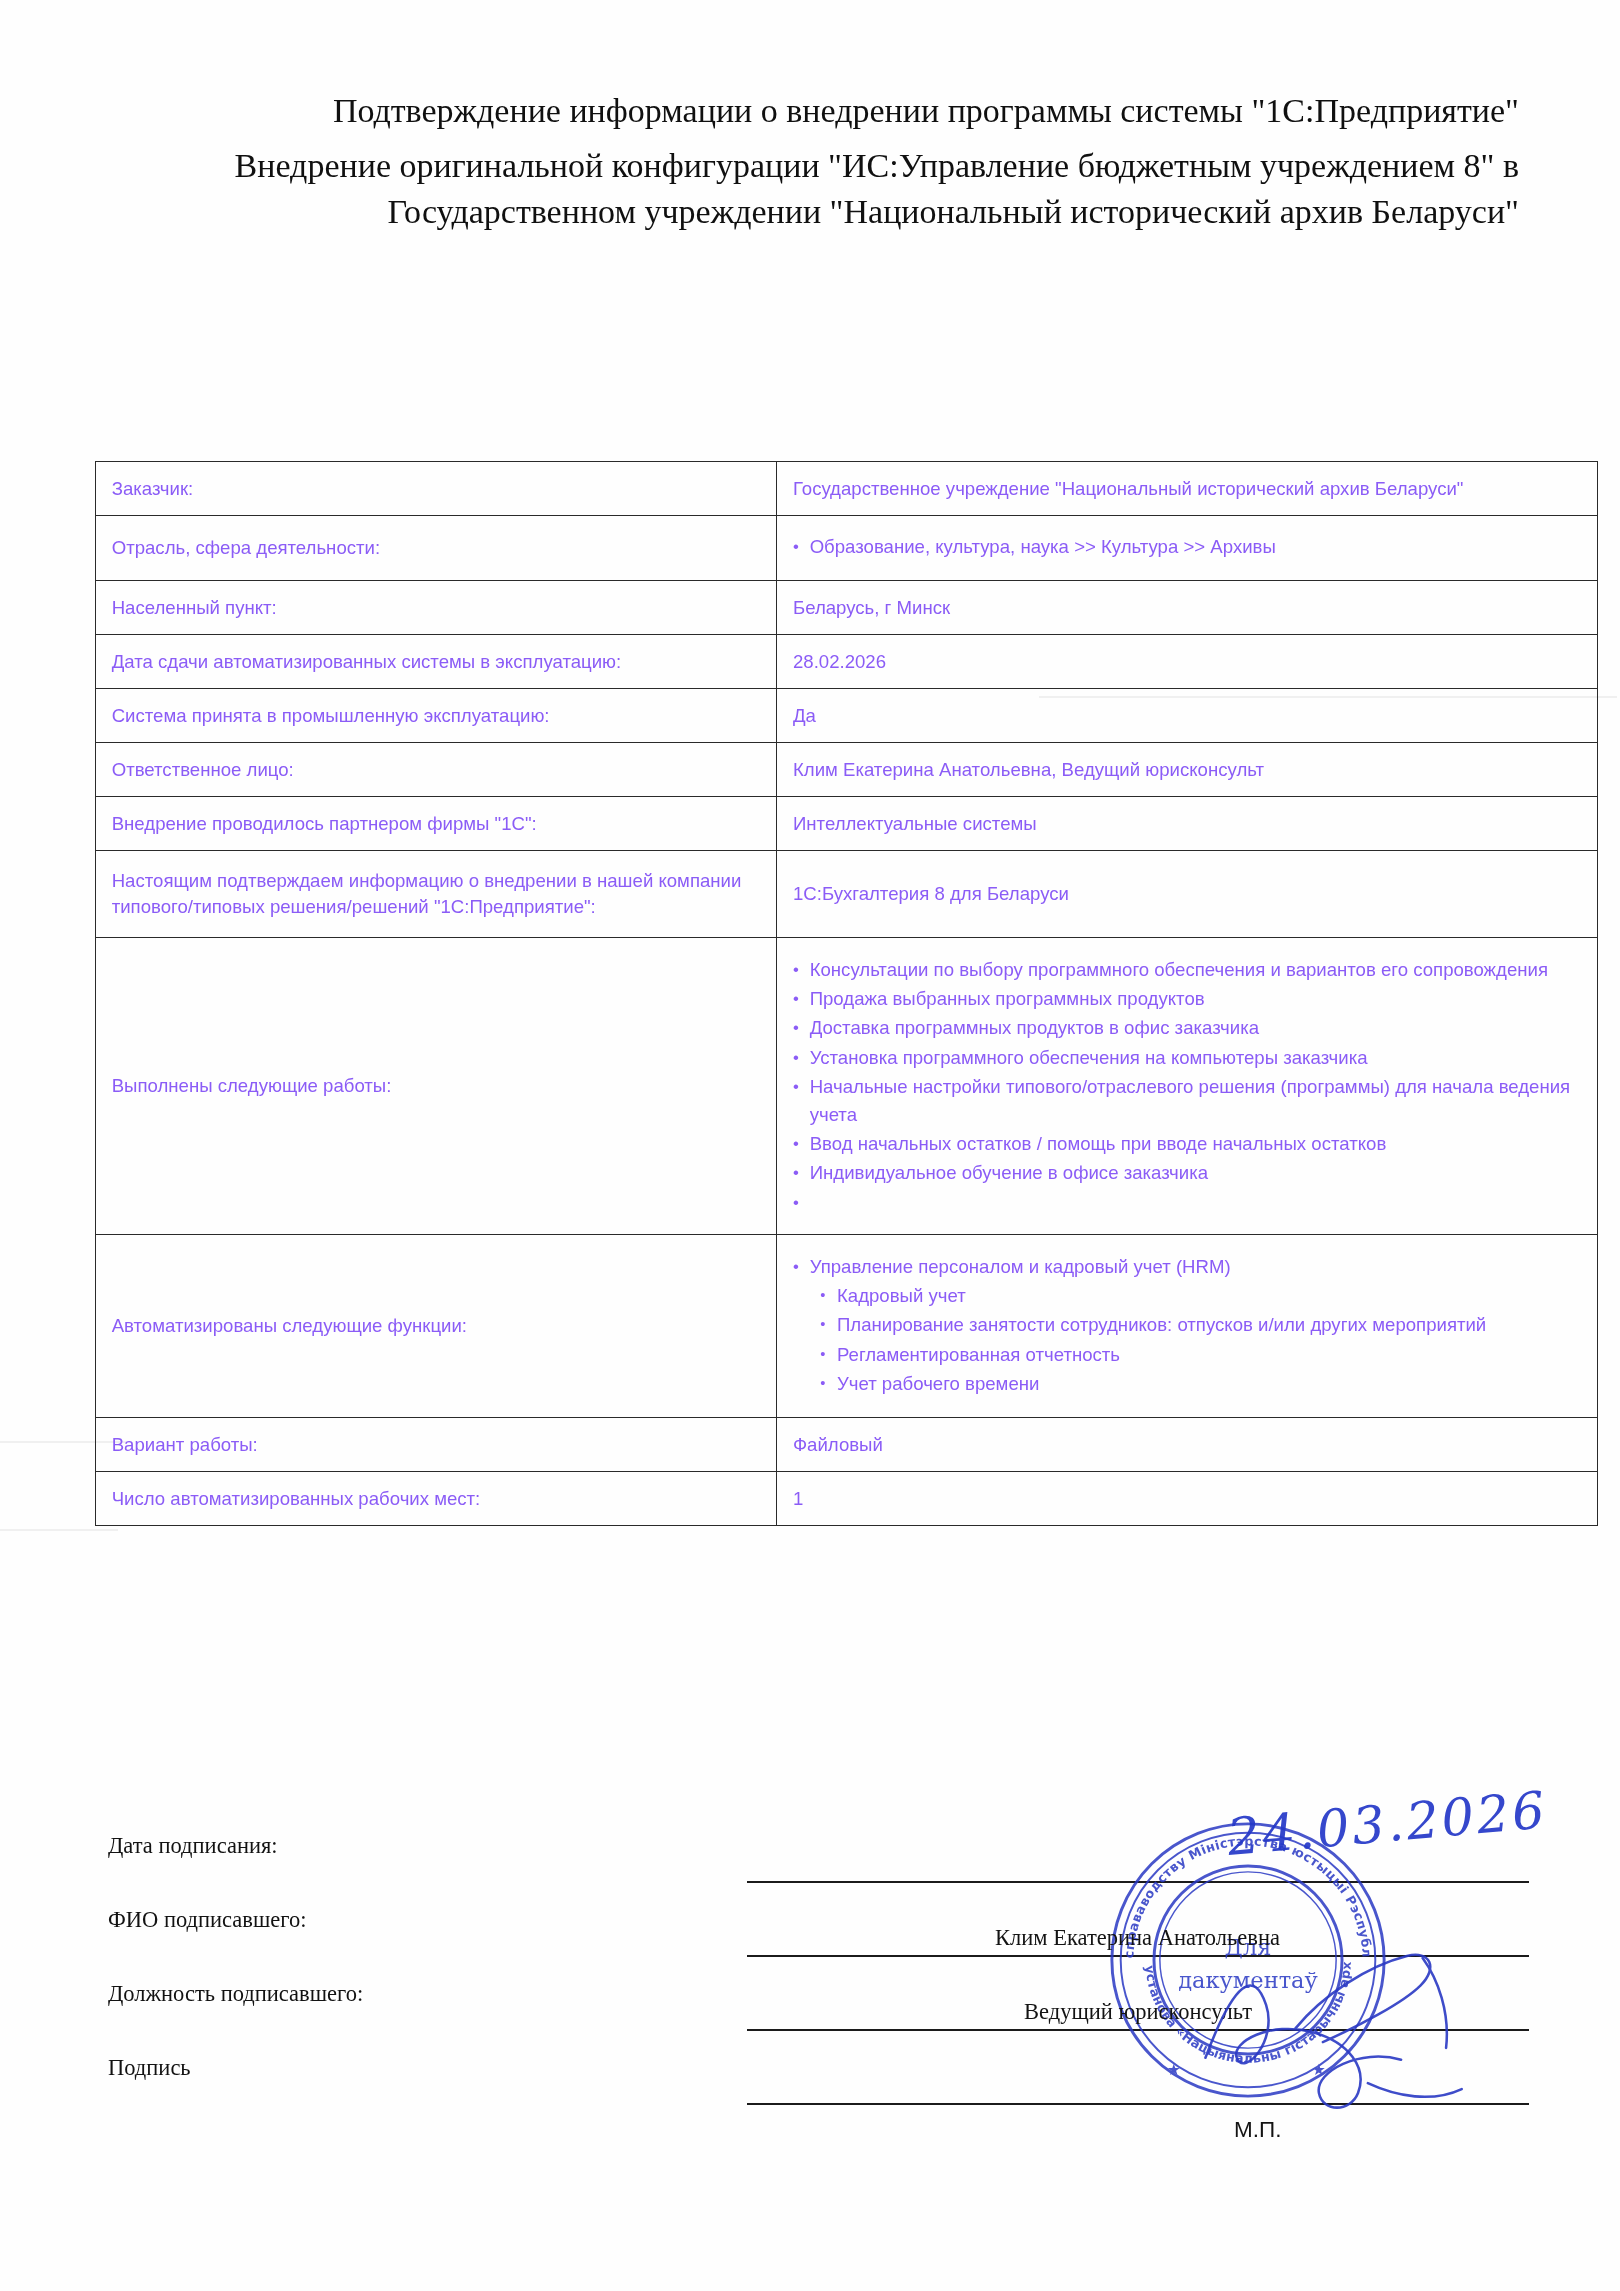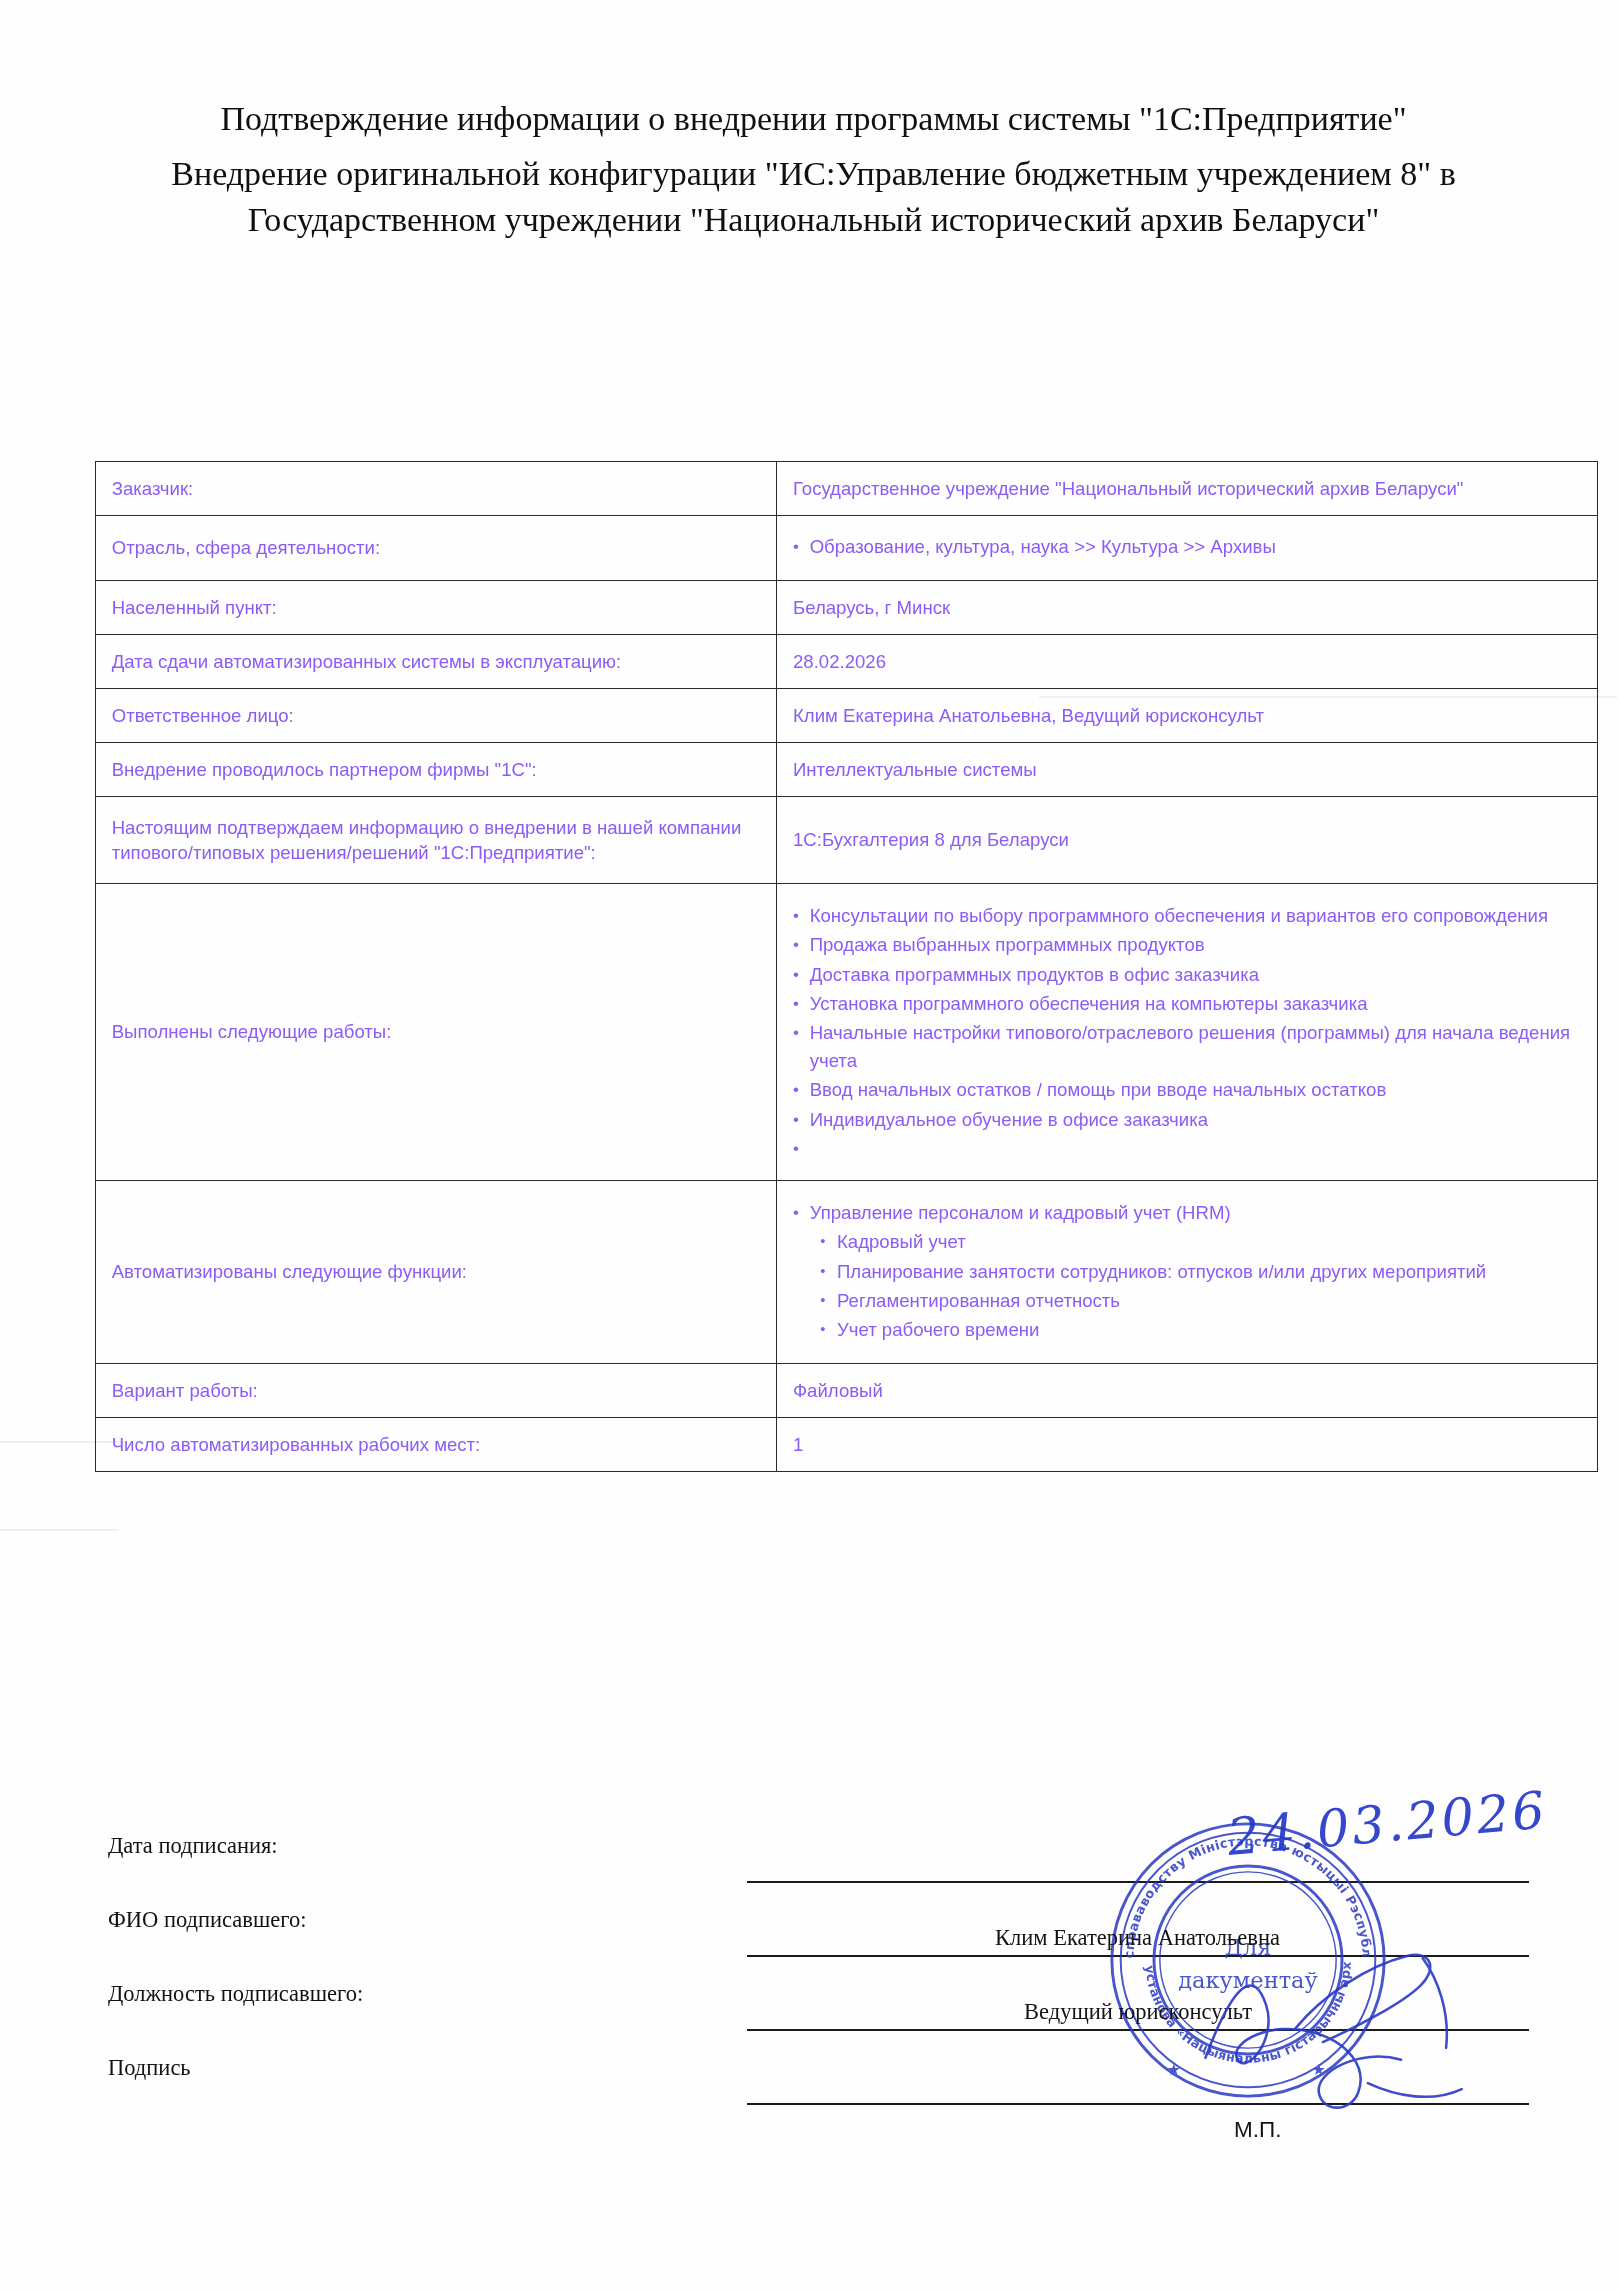--- a/index.html
+++ b/index.html
@@ -14,23 +14,23 @@
     background: #fefefe;
     overflow: hidden;
     font-family: "Liberation Serif", "DejaVu Serif", serif;
     color: #111111;
   }
 
   
   .title-block {
     position: absolute;
     left: 108px;
-    top: 96px;
+    top: 88px;
     width: 1411px;
-    text-align: center;
+    text-align: right;
   }
   .title-line {
     font-family: "Liberation Serif", "DejaVu Serif", serif;
     font-size: 34px;
     line-height: 46px;
     color: #101010;
     white-space: pre-wrap;
   }
   .title-line.part-two {
     margin-top: 9px;
@@ -229,20 +229,24 @@
       <tr>
         <td class="label">Населенный пункт:</td>
         <td class="value">Беларусь, г Минск</td>
       </tr>
 
       <tr>
         <td class="label">Дата сдачи автоматизированных системы в эксплуатацию:</td>
         <td class="value">28.02.2026</td>
       </tr>
 
+      <tr>
+        <td class="label">Система принята в промышленную эксплуатацию:</td>
+        <td class="value">Да</td>
+      </tr>
 
       <tr>
         <td class="label">Ответственное лицо:</td>
         <td class="value">Клим Екатерина Анатольевна, Ведущий юрисконсульт</td>
       </tr>
 
       <tr>
         <td class="label">Внедрение проводилось партнером фирмы "1С":</td>
         <td class="value">Интеллектуальные системы</td>
       </tr>

